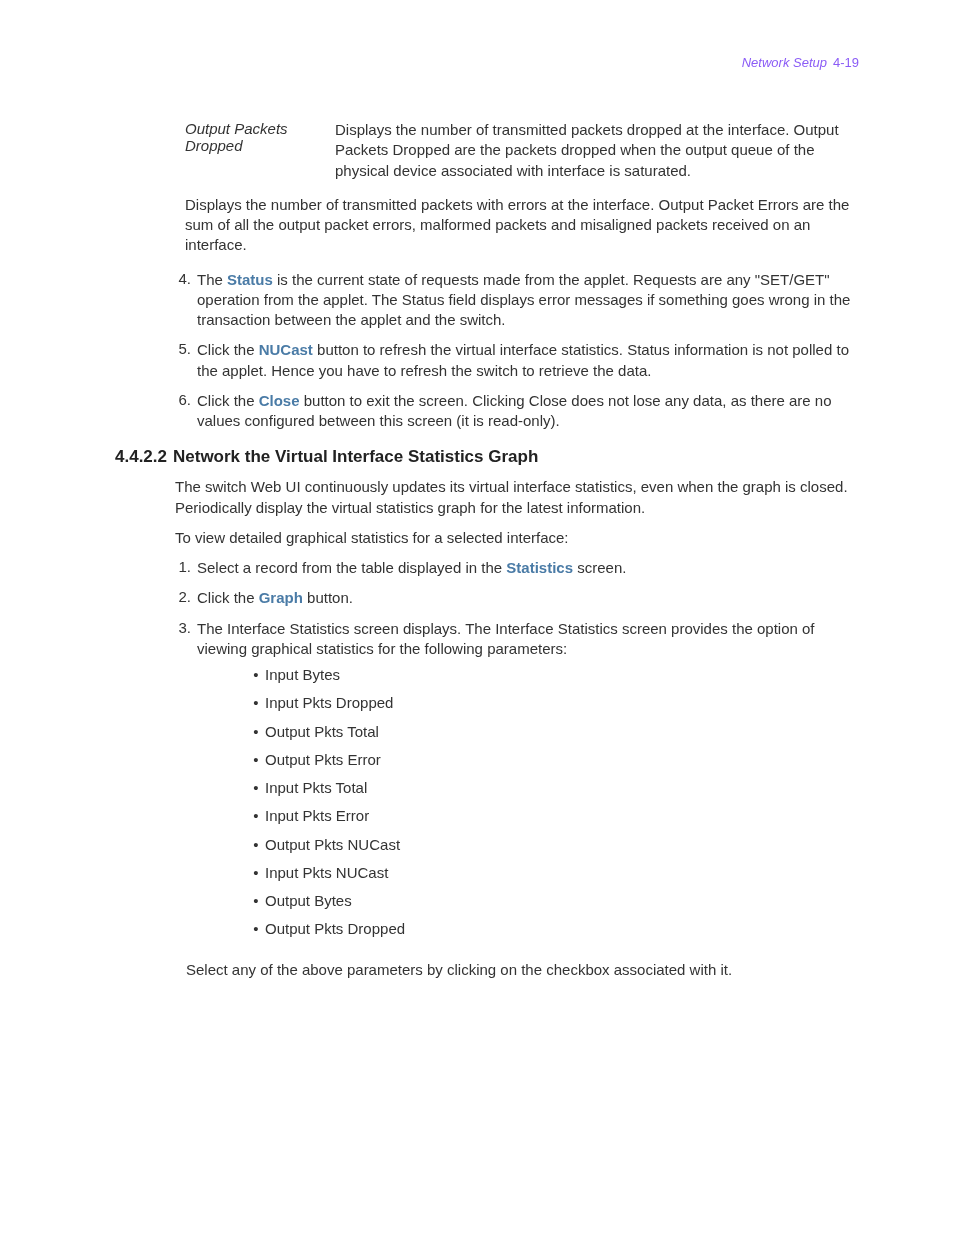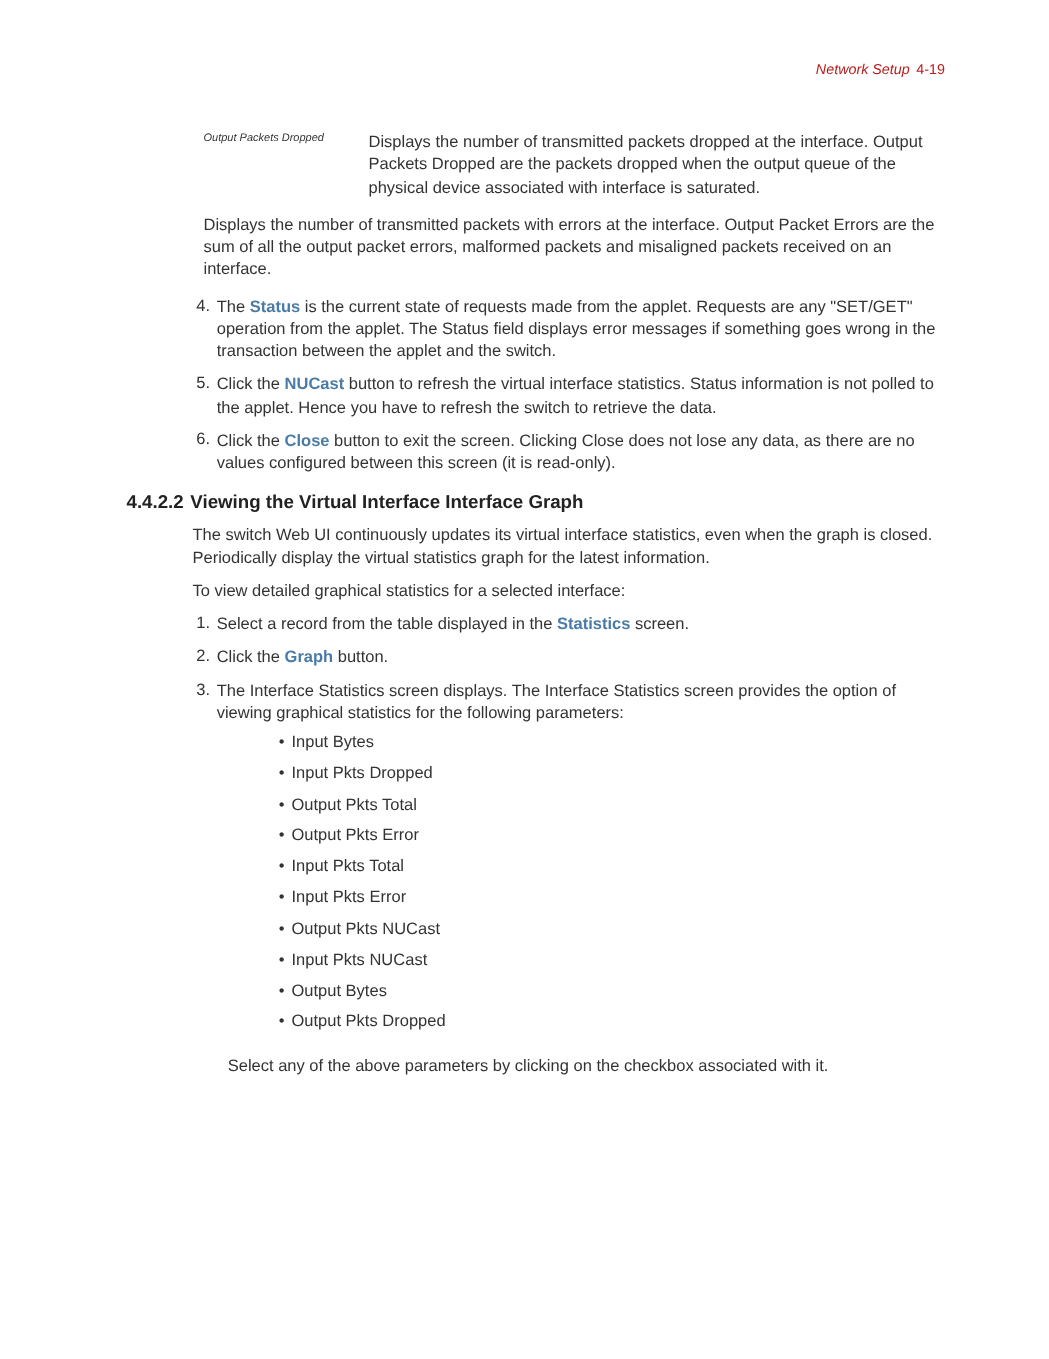--- a/index.html
+++ b/index.html
@@ -14,21 +14,21 @@
       height: 1235px;
       position: relative;
       color: #333;
     }
     .page-header {
       position: absolute;
       top: 55px;
       right: 95px;
       font-size: 13px;
       font-style: italic;
-      color: #b91c1c;
+      color: #8b5cf6;
       text-align: right;
     }
     .page-header .page-num {
       font-style: normal;
       margin-left: 6px;
     }
     .content {
       position: absolute;
       top: 120px;
       left: 115px;
@@ -41,21 +41,21 @@
     .def-row {
       display: flex;
       margin-bottom: 14px;
     }
     .def-term {
       width: 150px;
       flex-shrink: 0;
       font-style: italic;
       font-family: "Arial Narrow", Arial, sans-serif;
       font-stretch: condensed;
-      font-size: 10px;
+      font-size: 15px;
       color: #333;
       padding-right: 10px;
     }
     .def-desc {
       flex: 1;
       font-size: 15px;
       font-family: "Arial Narrow", Arial, sans-serif;
       font-stretch: condensed;
       line-height: 1.35;
       color: #333;
@@ -138,21 +138,21 @@
       font-size: 15px;
       font-family: "Arial Narrow", Arial, sans-serif;
       font-stretch: condensed;
       color: #333;
     }
     .kw {
       font-weight: bold;
       color: #4a7ba6;
     }
     .trailing-para {
-      margin-left: 92px;
+      margin-left: 71px;
       font-size: 15px;
       font-family: "Arial Narrow", Arial, sans-serif;
       font-stretch: condensed;
       line-height: 1.35;
       color: #333;
       margin-top: 4px;
     }
   </style>
 </head>
 <body>
@@ -183,21 +183,21 @@
       <div class="num-text"><span>Click the </span><span class="kw">NUCast</span><span> button to refresh the virtual interface statistics. Status information is not polled to the applet. Hence you have to refresh the switch to retrieve the data.</span></div>
     </div>
     <div class="num-item">
       <div class="num-marker">6.</div>
       <div class="num-text"><span>Click the </span><span class="kw">Close</span><span> button to exit the screen. Clicking Close does not lose any data, as there are no values configured between this screen (it is read-only).</span></div>
     </div>
   </div>
 
   <div class="section-header">
     <div class="section-num">4.4.2.2</div>
-    <div class="section-title">Viewing the Virtual Interface Interface Graph</div>
+    <div class="section-title">Network the Virtual Interface Statistics Graph</div>
   </div>
 
   <div class="body-para">The switch Web UI continuously updates its virtual interface statistics, even when the graph is closed. Periodically display the virtual statistics graph for the latest information.</div>
   <div class="body-para">To view detailed graphical statistics for a selected interface:</div>
 
   <div class="num-list">
     <div class="num-item">
       <div class="num-marker">1.</div>
       <div class="num-text"><span>Select a record from the table displayed in the </span><span class="kw">Statistics</span><span> screen.</span></div>
     </div>

